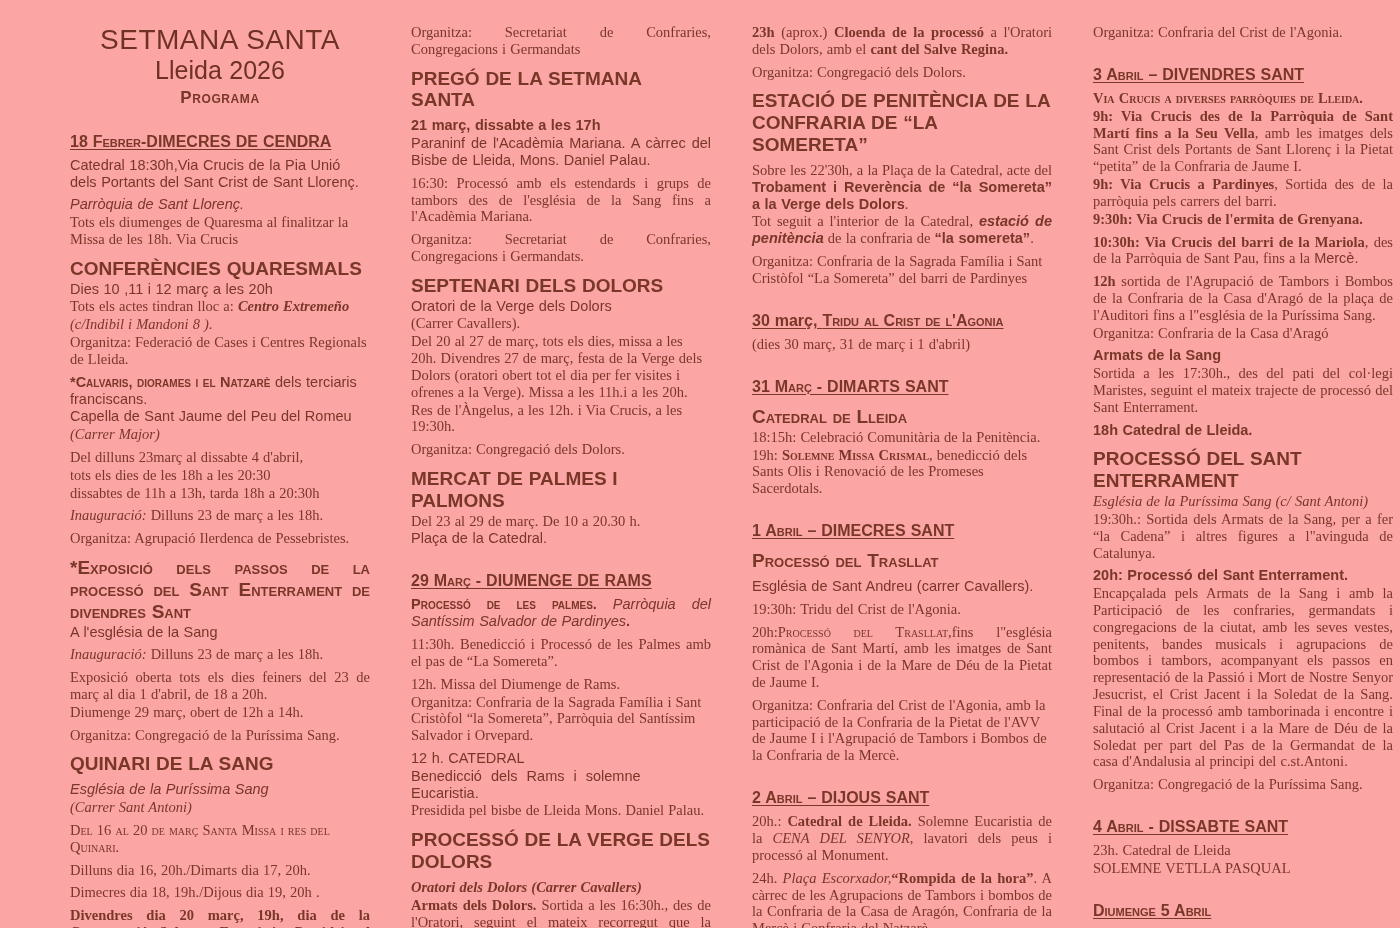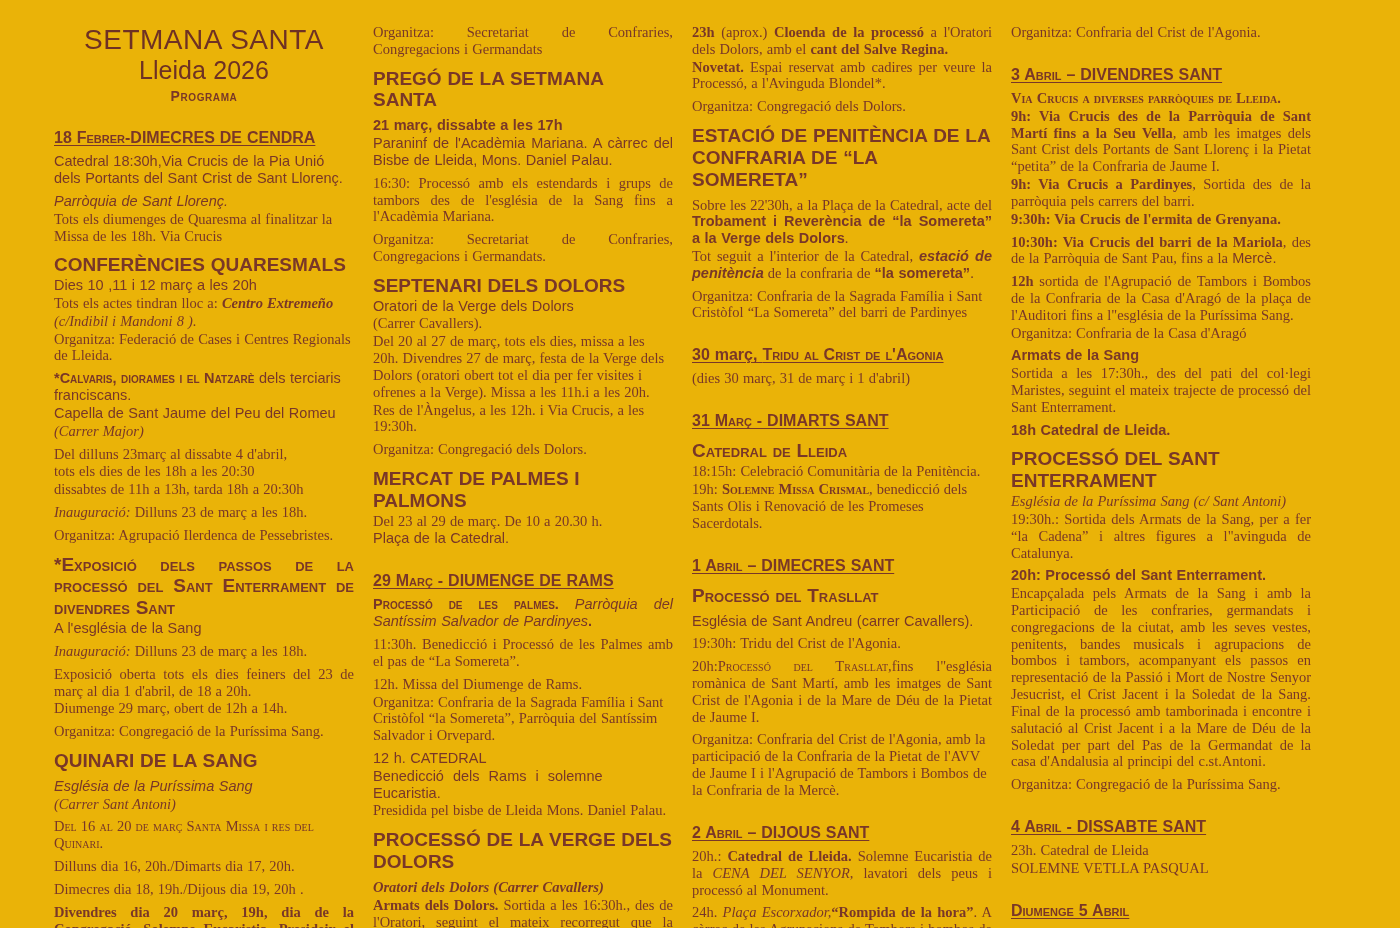--- a/index.html
+++ b/index.html
@@ -1,27 +1,27 @@
 <!DOCTYPE html>
 <html><head>
 <meta charset="utf-8">
 <style>
   html,body{margin:0;padding:0}
   body{width:1400px;height:928px;background:#ffffff;overflow:hidden}
-  .page{box-sizing:border-box;width:1400px;height:928px;padding:24px 16px 0 54px;display:flex;gap:19px;background:#eab308}
+  .page{box-sizing:border-box;width:1400px;height:928px;padding:24px 16px 0 70px;display:flex;gap:41px;background:#fca5a5}
   .col{width:300px;flex:0 0 300px}
   .blk{margin:6px 0 0;font-family:"Liberation Serif",serif;font-size:14.5px;line-height:1.16;color:#793728;word-spacing:.5px}
   .t{margin-top:1px}
   .t0{margin-top:0}
   .j{text-align:justify}
   .c{text-align:center}
   .ws{word-spacing:5px}
   .title{font-family:"Liberation Sans",sans-serif;font-size:28px;line-height:1.12;color:#6e3124;margin-top:0;letter-spacing:.5px}
   .title2{font-family:"Liberation Sans",sans-serif;font-size:25px;line-height:1.1;color:#6e3124;margin-top:2px}
-  .subtitle{font-family:"Liberation Sans",sans-serif;font-size:14px;font-weight:bold;font-variant:small-caps;letter-spacing:.6px;margin-top:3px}
+  .subtitle{font-family:"Liberation Sans",sans-serif;font-size:17px;font-weight:bold;font-variant:small-caps;letter-spacing:.6px;margin-top:3px}
   .hu{font-family:"Liberation Sans",sans-serif;font-weight:bold;font-size:16px;line-height:1.2;text-decoration:underline;text-underline-offset:2px;margin-top:24px}
   .hs{font-family:"Liberation Sans",sans-serif;font-weight:bold;font-size:19px;line-height:1.15;margin-top:10px}
   .hr{font-weight:bold;font-size:15px;margin-top:8px}
   span.sa{font-family:"Liberation Sans",sans-serif}
   span.b{font-weight:bold}
   span.i{font-style:italic}
   span.sc{font-variant:small-caps}
 </style>
 </head>
 <body style="color: rgb(121, 55, 40);">
@@ -87,21 +87,20 @@
       <div class="blk t ws"><span class="sa">Benedicció dels Rams i solemne Eucaristia.</span></div>
       <div class="blk t"><span>Presidida pel bisbe de Lleida Mons. Daniel Palau.</span></div>
       <div class="blk hs"><span>PROCESSÓ DE LA VERGE DELS DOLORS</span></div>
       <div class="blk"><span class="b i">Oratori dels Dolors (Carrer Cavallers)</span></div>
       <div class="blk t j"><span class="b">Armats dels Dolors.</span><span> Sortida a les 16:30h., des de l'Oratori, seguint el mateix recorregut que la processó.</span></div>
       <div class="blk"><span class="sa b i">19'30h.: Processó penitencial en honor de la Verge dels Dolors.</span></div>
       <div class="blk t j"><span>Sortida des de l'Oratori. Encapçalada pels Armats dels Dolors. Participació de les confraries, germandats i congregacions de la ciutat, amb les seves vestes, penitents, bandes musicals i agrupacions de bombos i tambors. Acompanyen els passos en representació dels Set Dolors de la Mare de Déu.</span></div>
     </div>
   <div class="col">
       <div class="blk t0 j"><span class="b">23h</span><span> (aprox.) </span><span class="b">Cloenda de la processó</span><span> a l'Oratori dels Dolors, amb el </span><span class="b">cant del Salve Regina.</span></div>
-      <div class="blk t j"><span class="b">Novetat.</span><span> Espai reservat amb cadires per veure la Processó, a l'Avinguda Blondel*.</span></div>
       <div class="blk"><span>Organitza: Congregació dels Dolors.</span></div>
       <div class="blk hs"><span>ESTACIÓ DE PENITÈNCIA DE LA CONFRARIA DE “LA SOMERETA”</span></div>
       <div class="blk j"><span>Sobre les 22'30h, a la Plaça de la Catedral, acte del </span><span class="sa b">Trobament i Reverència de “la Somereta” a la Verge dels Dolors</span><span>.</span></div>
       <div class="blk t j"><span>Tot seguit a l'interior de la Catedral, </span><span class="sa b i">estació de penitència</span><span> de la confraria de </span><span class="sa b">“la somereta”</span><span>.</span></div>
       <div class="blk"><span>Organitza: Confraria de la Sagrada Família i Sant Cristòfol “La Somereta” del barri de Pardinyes</span></div>
       <div class="blk hu"><span>30 març, </span><span class="sc">Tridu al Crist de l'Agonia</span></div>
       <div class="blk"><span>(dies 30 març, 31 de març i 1 d'abril)</span></div>
       <div class="blk hu"><span class="sc">31 Març - DIMARTS SANT</span></div>
       <div class="blk hs"><span class="sc">Catedral de Lleida</span></div>
       <div class="blk t"><span>18:15h: Celebració Comunitària de la Penitència.</span></div>

